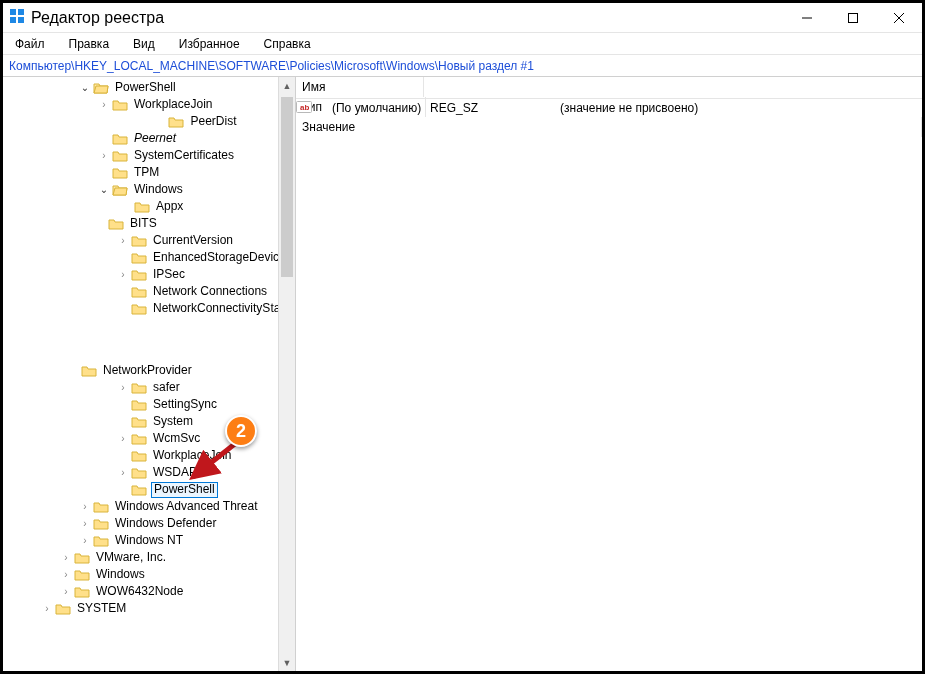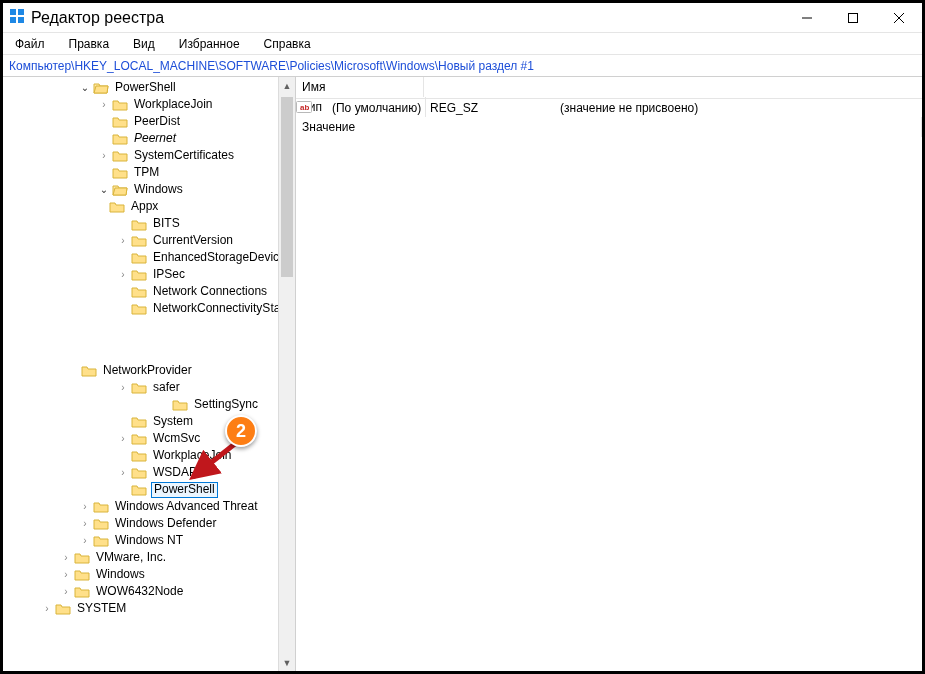--- a/index.html
+++ b/index.html
@@ -232,21 +232,21 @@
             </div>
             <div class="tree-row" style="padding-left:95px;">
               <span class="expander">›</span>
               <span class="folder-icon">
                 <svg width="16" height="14" viewBox="0 0 16 14">
                   <path d="M1 3 L1 12 L15 12 L15 5 L7 5 L6 3 Z" fill="#ffe08a" stroke="#d9b43a"></path>
                 </svg>
               </span>
               <span class="tree-label">WorkplaceJoin</span>
             </div>
-            <div class="tree-row" style="padding-left:95px;">
+            <div class="tree-row" style="padding-left:95px;justify-content:center;">
               <span class="expander"></span>
               <span class="folder-icon">
                 <svg width="16" height="14" viewBox="0 0 16 14">
                   <path d="M1 3 L1 12 L15 12 L15 5 L7 5 L6 3 Z" fill="#ffe08a" stroke="#d9b43a"></path>
                 </svg>
               </span>
               <span class="tree-label">PeerDist</span>
             </div>
             <div class="tree-row" style="padding-left:95px;font-style:italic;">
               <span class="expander"></span>
@@ -278,30 +278,30 @@
             <div class="tree-row" style="padding-left:95px;">
               <span class="expander open">⌄</span>
               <span class="folder-icon">
                 <svg width="16" height="14" viewBox="0 0 16 14">
                   <path d="M1 3 L1 12 L14 12 L15 5 L7 5 L6 3 Z" fill="#ffe9a6" stroke="#d9b43a"></path>
                   <path d="M1 12 L3 5 L15 5 L14 12 Z" fill="#ffe08a" stroke="#d9b43a"></path>
                 </svg>
               </span>
               <span class="tree-label">Windows</span>
             </div>
-            <div class="tree-row" style="padding-left:92px;">
+            <div class="tree-row" style="padding-left:117px;">
               <span class="expander"></span>
               <span class="folder-icon">
                 <svg width="16" height="14" viewBox="0 0 16 14">
                   <path d="M1 3 L1 12 L15 12 L15 5 L7 5 L6 3 Z" fill="#ffe08a" stroke="#d9b43a"></path>
                 </svg>
               </span>
               <span class="tree-label">Appx</span>
             </div>
-            <div class="tree-row" style="padding-left:114px;align-items:flex-end;">
+            <div class="tree-row" style="padding-left:91px;">
               <span class="expander"></span>
               <span class="folder-icon">
                 <svg width="16" height="14" viewBox="0 0 16 14">
                   <path d="M1 3 L1 12 L15 12 L15 5 L7 5 L6 3 Z" fill="#ffe08a" stroke="#d9b43a"></path>
                 </svg>
               </span>
               <span class="tree-label">BITS</span>
             </div>
             <div class="tree-row" style="padding-left:114px;">
               <span class="expander">›</span>
@@ -359,21 +359,21 @@
             </div>
             <div class="tree-row" style="padding-left:114px;">
               <span class="expander">›</span>
               <span class="folder-icon">
                 <svg width="16" height="14" viewBox="0 0 16 14">
                   <path d="M1 3 L1 12 L15 12 L15 5 L7 5 L6 3 Z" fill="#ffe08a" stroke="#d9b43a"></path>
                 </svg>
               </span>
               <span class="tree-label">safer</span>
             </div>
-            <div class="tree-row" style="padding-left:114px;margin-left:41px;">
+            <div class="tree-row" style="padding-left:114px;">
               <span class="expander"></span>
               <span class="folder-icon">
                 <svg width="16" height="14" viewBox="0 0 16 14">
                   <path d="M1 3 L1 12 L15 12 L15 5 L7 5 L6 3 Z" fill="#ffe08a" stroke="#d9b43a"></path>
                 </svg>
               </span>
               <span class="tree-label">SettingSync</span>
             </div>
             <div class="tree-row" style="padding-left:114px;">
               <span class="expander"></span>

